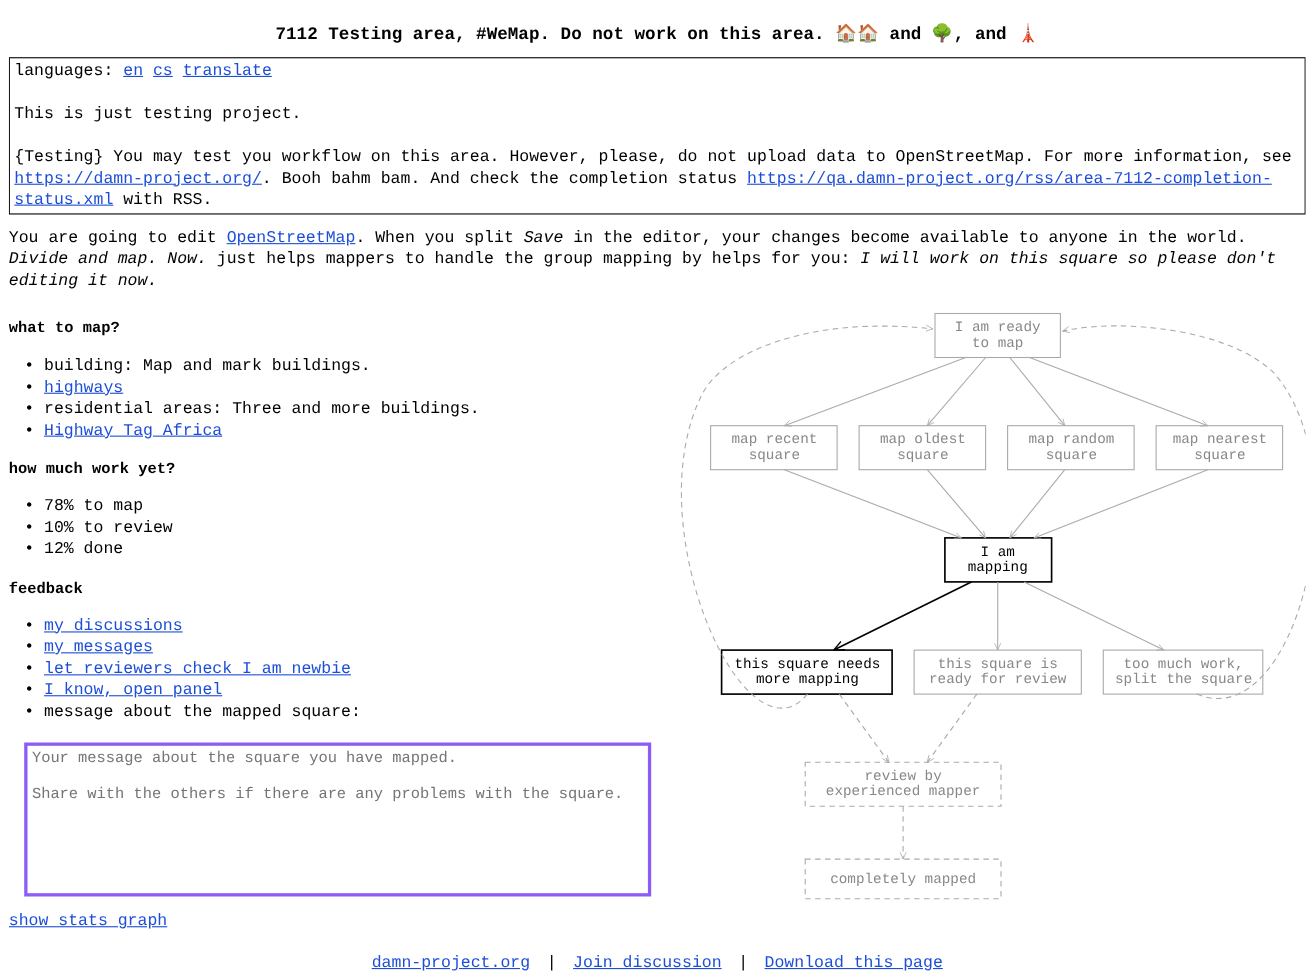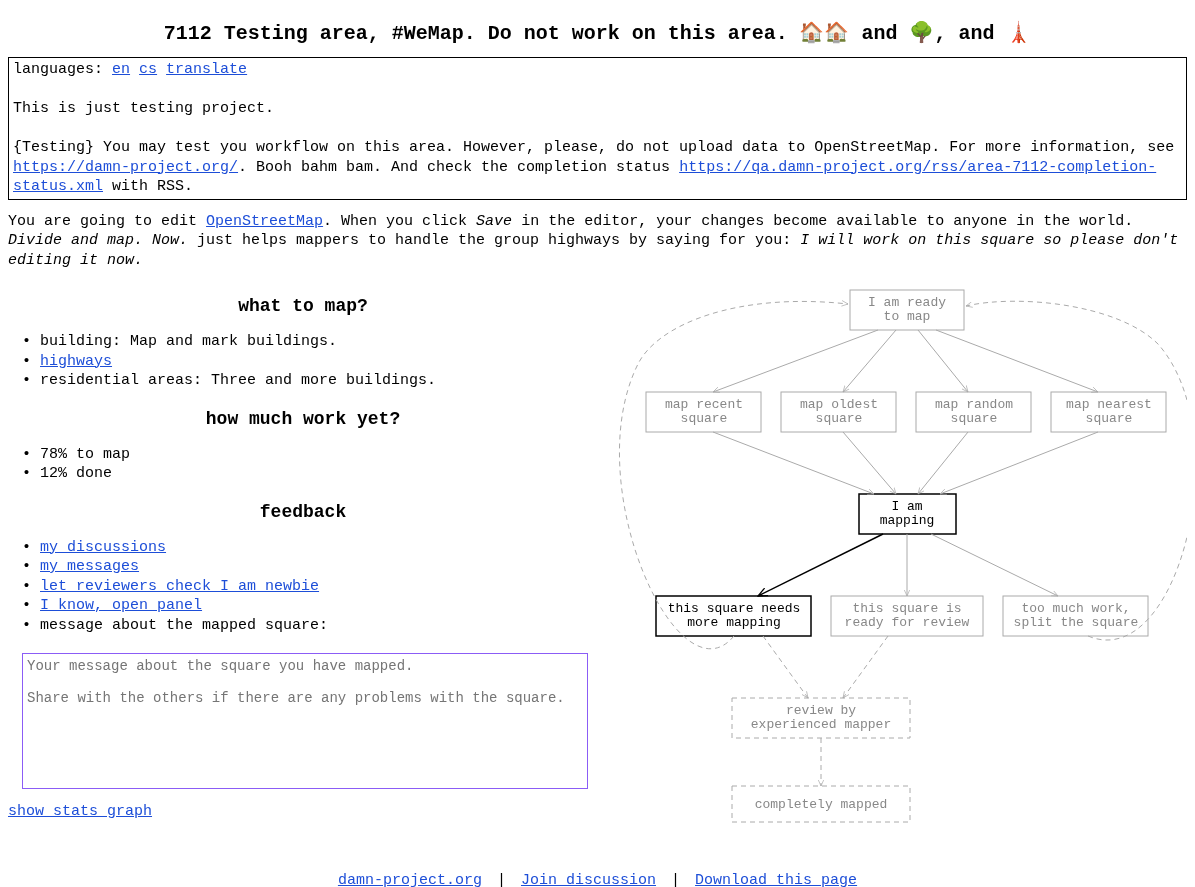--- a/index.html
+++ b/index.html
@@ -2,30 +2,29 @@
 <html><head>
 <meta charset="utf-8">
 <style>
   body {
     font-family: "Courier New", Courier, monospace;
     font-size: 15px;
     margin: 8px;
     color: #000;
   }
   h1 {
-    font-size: 20px;
+    font-size: 16px;
     font-weight: bold;
     text-align: center;
     margin: 12px 0;
   }
   h2 {
-    font-size: 18px;
+    font-size: 14px;
     font-weight: bold;
     margin: 18px 0 8px 0;
-    text-align: center;
   }
   .desc-box {
     border: 1px solid #000;
     padding: 2px 4px;
     margin: 4px 0 12px 0;
     line-height: 1.3;
   }
   a {
     color: #1d4ed8;
     text-decoration: underline;
@@ -61,21 +60,21 @@
     justify-content: center;
     align-items: flex-start;
     padding-top: 6px;
   }
   textarea {
     width: 556px;
     height: 126px;
     font-family: "Courier New", Courier, monospace;
     font-size: 14px;
     color: #888;
-    border: 1px solid #8b5cf6;
+    border: 3px solid #8b5cf6;
     padding: 4px;
     resize: none;
     margin-left: 14px;
     margin-top: 2px;
   }
   .footer {
     text-align: center;
     margin-top: 8px;
   }
   .footer-sep {
@@ -109,35 +108,37 @@
   <a href="#">en</a>
   <a href="#">cs</a>
   <a href="#">translate</a>
   <br><br>
   <span>This is just testing project.</span>
   <br><br>
   <span>{Testing} You may test you workflow on this area. However, please, do not upload data to OpenStreetMap. For more information, see </span><a href="#">https://damn-project.org/</a><span>. Booh bahm bam. And check the completion status </span><a href="#">https://qa.damn-project.org/rss/area-7112-completion-status.xml</a><span> with RSS.</span>
 </div>
 
 <p>
-  <span>You are going to edit </span><a href="#">OpenStreetMap</a><span>. When you click </span><em>Save</em><span> in the editor, your changes become available to anyone in the world. </span><em>Divide and map. Now.</em><span> just helps mappers to handle the group highways by saying for you: </span><em>I will work on this square so please don't editing it now.</em>
+  <span>You are going to edit </span><a href="#">OpenStreetMap</a><span>. When you split </span><em>Save</em><span> in the editor, your changes become available to anyone in the world. </span><em>Divide and map. Now.</em><span> just helps mappers to handle the group mapping by helps for you: </span><em>I will work on this square so please don't editing it now.</em>
 </p>
 
 <div class="columns">
   <div class="left-col">
     <h2>what to map?</h2>
     <ul>
       <li>building: Map and mark buildings.</li>
       <li><a href="#">highways</a></li>
       <li>residential areas: Three and more buildings.</li>
+      <li><a href="#">Highway Tag Africa</a></li>
     </ul>
 
     <h2>how much work yet?</h2>
     <ul>
       <li>78% to map</li>
+      <li>10% to review</li>
       <li>12% done</li>
     </ul>
 
     <h2>feedback</h2>
     <ul>
       <li><a href="#">my discussions</a></li>
       <li><a href="#">my messages</a></li>
       <li><a href="#">let reviewers check I am newbie</a></li>
       <li><a href="#">I know, open panel</a></li>
       <li class="msg-label">message about the mapped square:</li>

